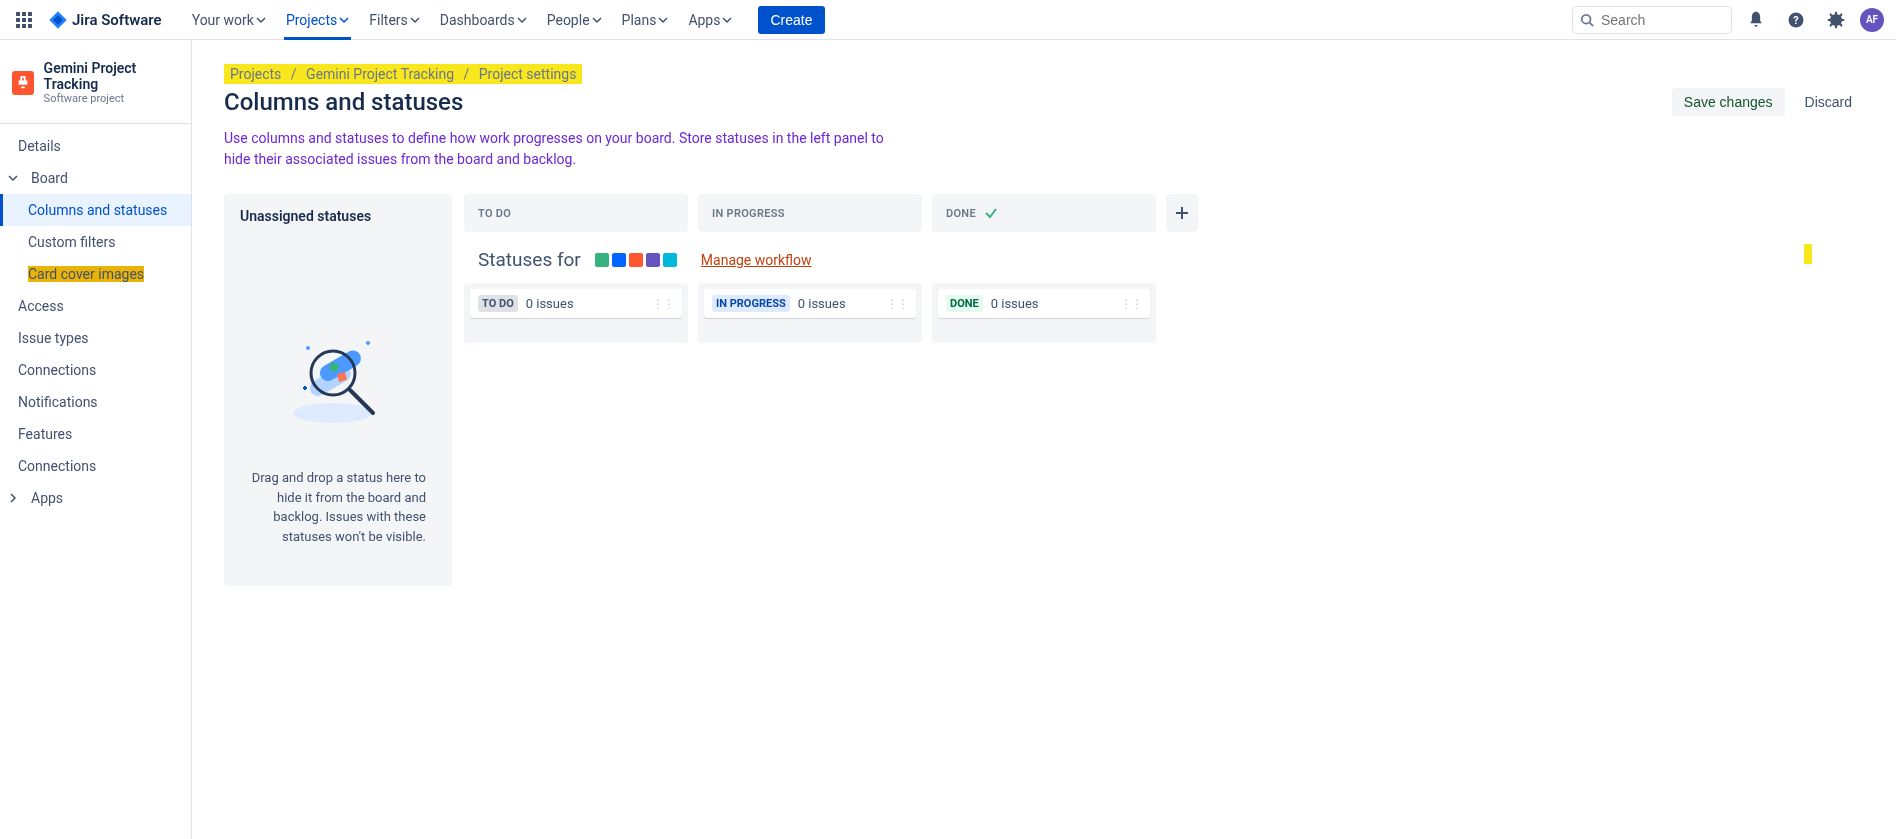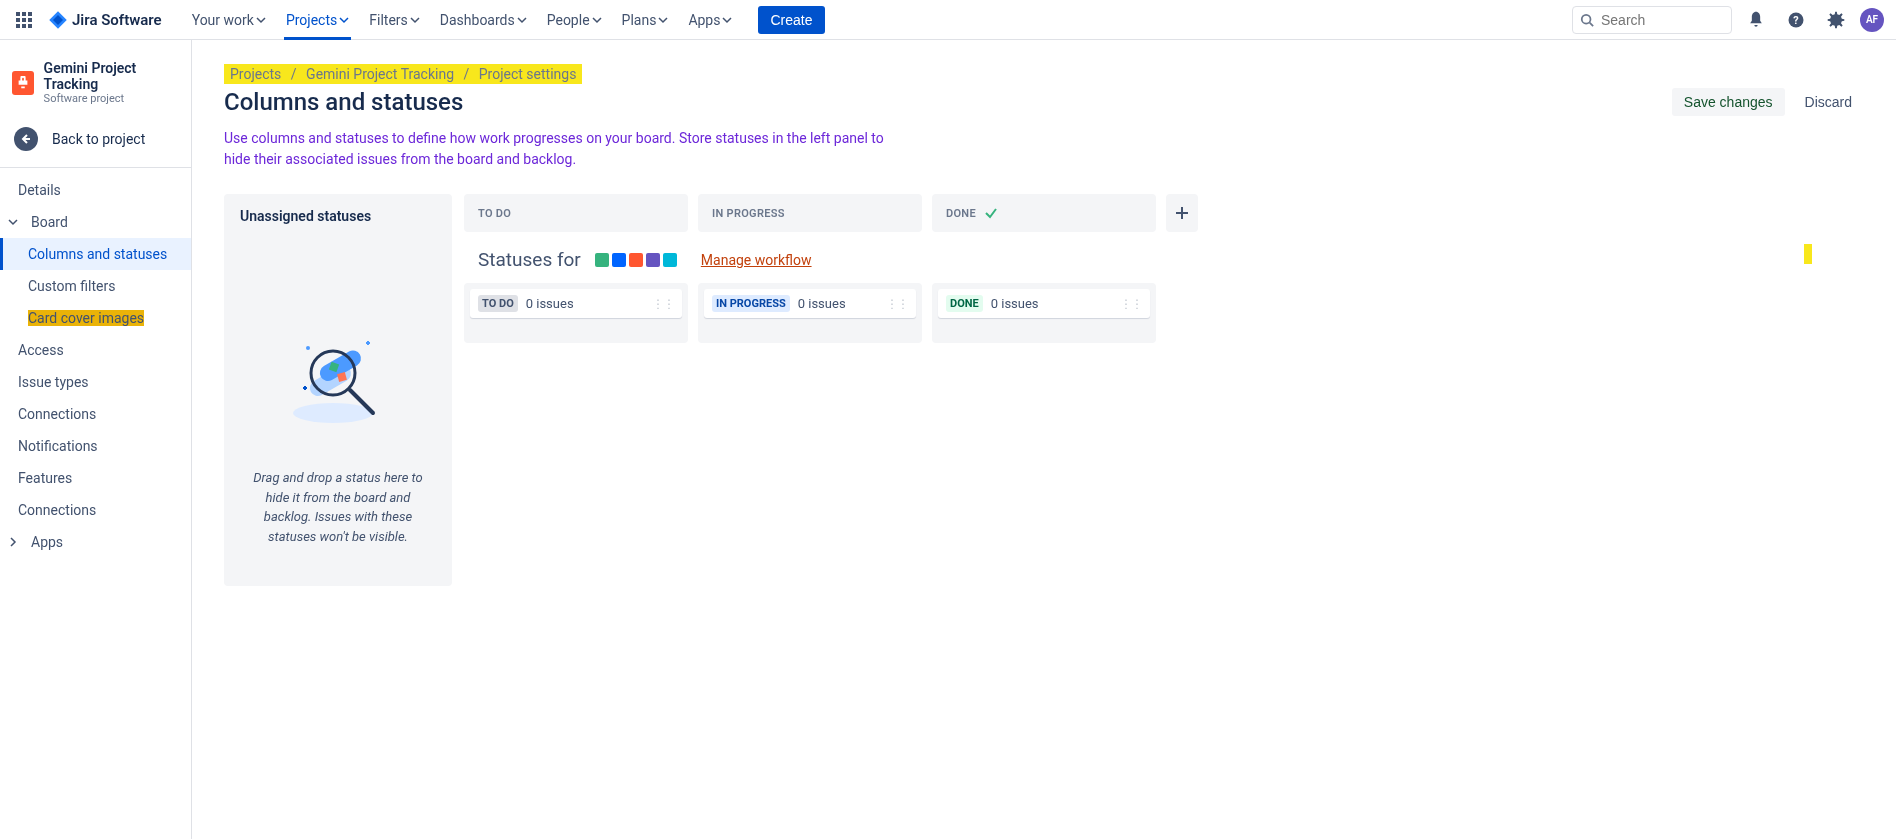--- a/index.html
+++ b/index.html
@@ -50,21 +50,21 @@
 .page-title { font-size: 24px; font-weight: 500; color: #172B4D; margin-bottom: 12px; }
 .page-actions { display: flex; gap: 8px; }
 .btn-secondary { background: #F4F5F7; color: #14532d; border: none; padding: 6px 12px; border-radius: 3px; font-size: 14px; cursor: pointer; }
 .btn-link { background: none; border: none; color: #42526E; padding: 6px 12px; font-size: 14px; cursor: pointer; }
 .page-desc { color: #6d28d9; font-size: 14px; max-width: 660px; margin-bottom: 24px; line-height: 1.5; }
 
 
 .board-row { display: flex; gap: 12px; align-items: flex-start; }
 .unassigned-col { width: 228px; background: #F4F5F7; border-radius: 4px; flex-shrink: 0; }
 .unassigned-head { padding: 14px 16px; font-weight: 600; font-size: 14px; }
-.empty-state { padding: 80px 20px 40px; text-align: center; font-style: italic; }
+.empty-state { padding: 80px 20px 40px; text-align: right; }
 .empty-illustration { margin: 0 auto 30px; width: 120px; height: 120px; }
 .empty-text { font-size: 13px; color: #42526E; line-height: 1.5; padding: 0 6px; }
 
 .columns-area { flex: 1; }
 .col-headers { display: flex; gap: 10px; margin-bottom: 16px; }
 .col-header { width: 224px; background: #F4F5F7; border-radius: 4px; padding: 12px 14px; font-size: 11px; font-weight: 600; color: #6B778C; letter-spacing: 0.3px; display: flex; align-items: center; gap: 8px; }
 .add-col { width: 32px; height: 38px; background: #F4F5F7; border-radius: 4px; display: flex; align-items: center; justify-content: center; cursor: pointer; color: #42526E; }
 
 .statuses-bar { display: flex; align-items: center; gap: 14px; padding: 0 14px 12px; position: relative; }
 .statuses-label { font-size: 19px; color: #42526E; }
@@ -195,28 +195,20 @@
     <div class="project-header">
       <div class="project-icon">
         <svg width="14" height="14" viewBox="0 0 16 16">
             <path fill="#fff" d="M5 2 A3 3 0 0 1 11 2 L11 5 L13 5 L13 10 L3 10 L3 5 L5 5 Z M7 5 L9 5 L9 3 A1 1 0 0 0 7 3 Z M6 12 L10 12 L10 14 L6 14 Z"></path>
           </svg>
       </div>
       <div>
         <div class="project-name">Gemini Project Tracking</div>
         <div class="project-type">Software project</div>
       </div>
-    </div>
-    <div class="back-link">
-      <div class="back-circle">
-        <svg width="12" height="12" viewBox="0 0 12 12">
-            <path d="M7 2 L3 6 L7 10 M3 6 L10 6" stroke="#fff" stroke-width="2" fill="none"></path>
-          </svg>
-      </div>
-      <span>Back to project</span>
     </div>
     <div class="divider"></div>
     <div class="side-item">Details</div>
     <div class="side-item expandable">
       <svg class="chevron" viewBox="0 0 10 10">
           <path d="M1 3 L5 7 L9 3" stroke="currentColor" fill="none" stroke-width="1.5"></path>
         </svg>
       <span>Board</span>
     </div>
     <div class="side-item sub selected">Columns and statuses</div>

